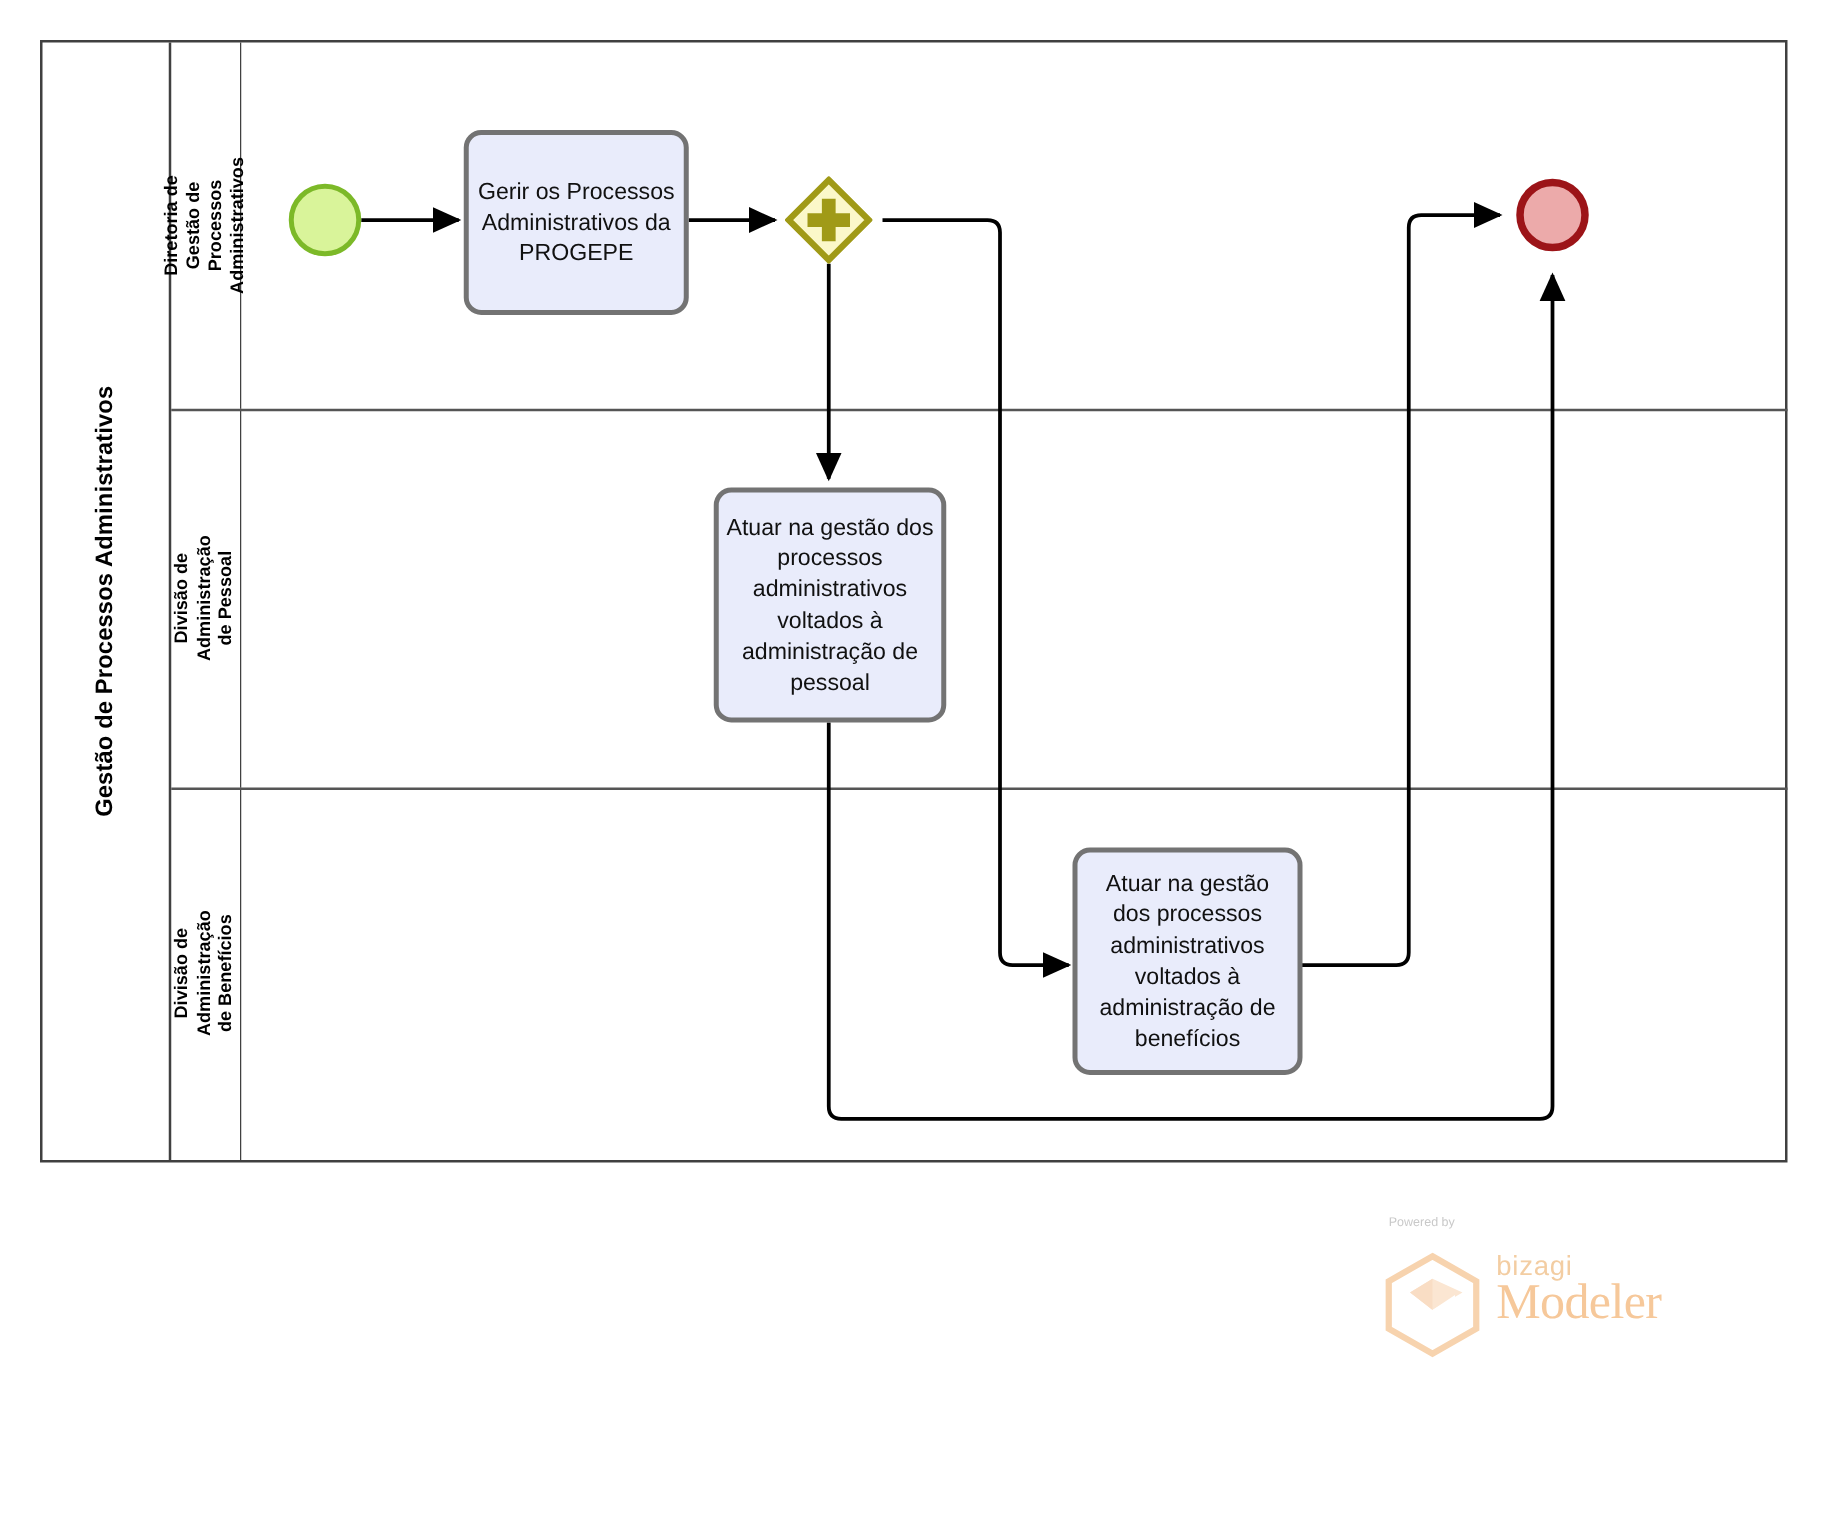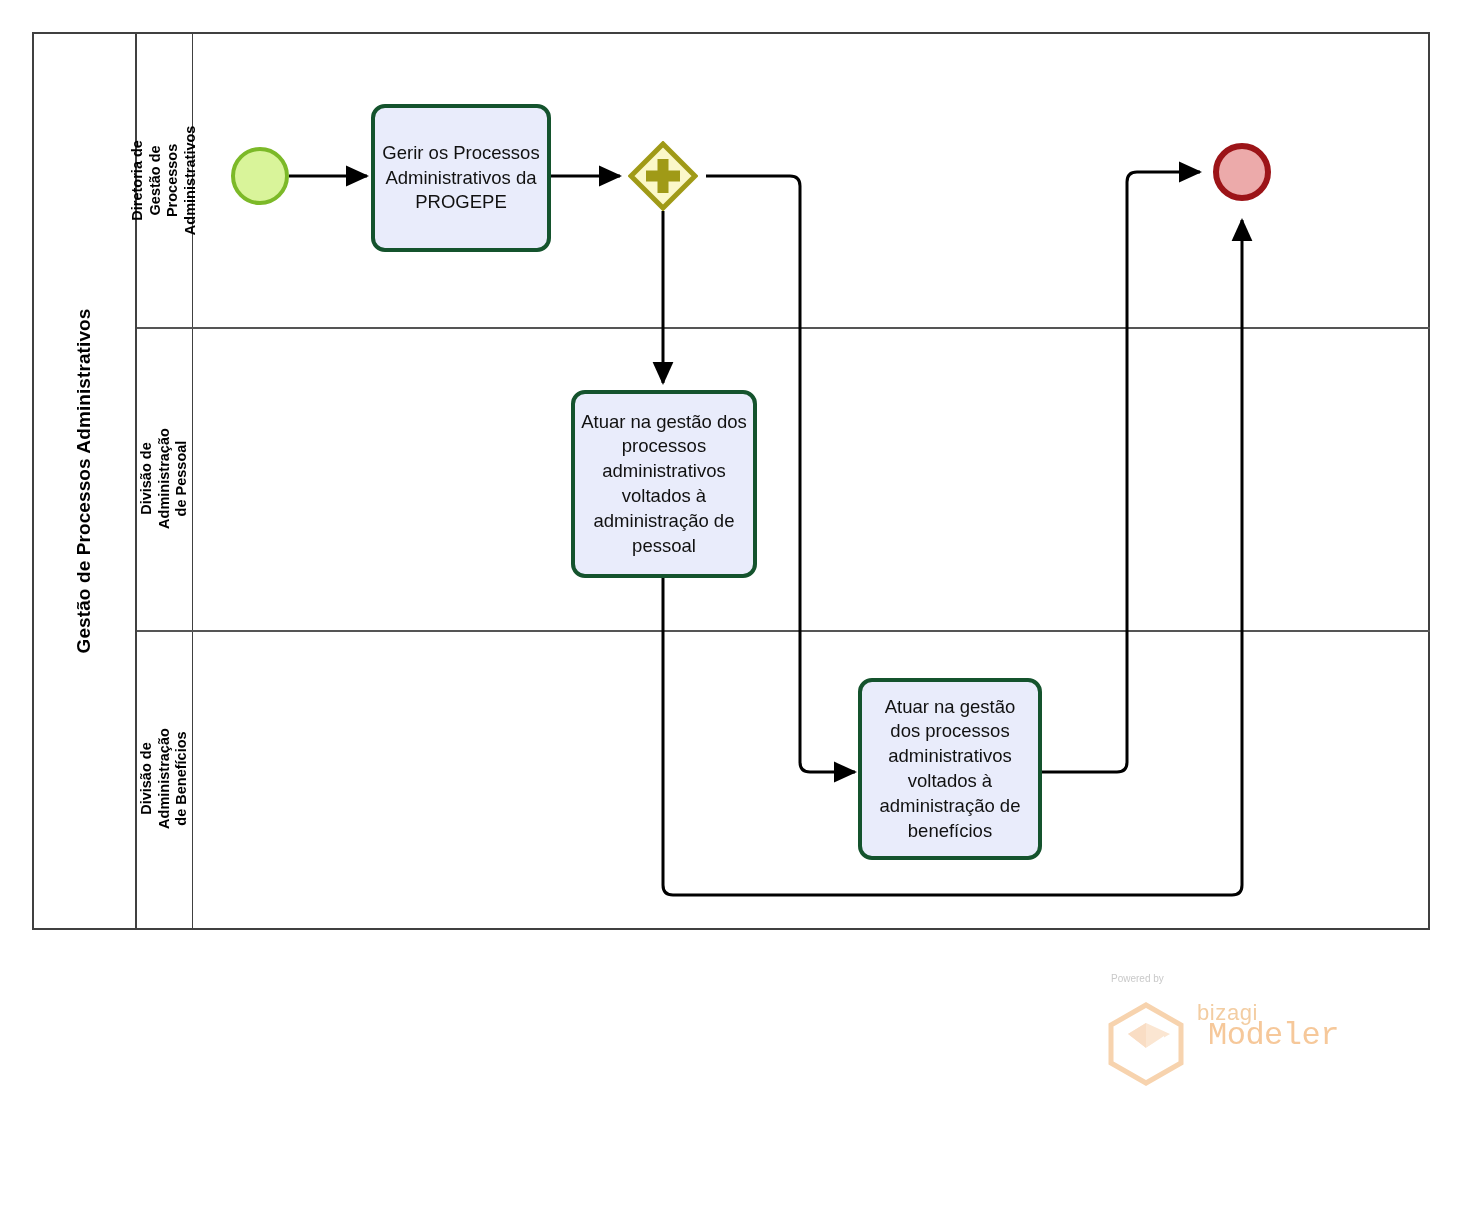--- a/index.html
+++ b/index.html
@@ -97,21 +97,21 @@
     background: #d9f49a;
     border: 4px solid #7cb928;
   }
   .event-end {
     width: 58px; height: 58px;
     border-radius: 50%;
     background: #ecaaaa;
     border: 6px solid #9c1418;
   }
   .task {
-    border: 4px solid #14532d;
+    border: 4px solid #737373;
     border-radius: 14px;
     background: #e9ecfb;
     display: flex;
     align-items: center;
     justify-content: center;
     padding: 4px 6px;
   }
   .task-label {
     font-size: 18.5px;
     color: #111111;
@@ -140,24 +140,24 @@
   .wm-bizagi {
     position: absolute;
     left: 93px; top: 27px;
     font-size: 22px;
     color: #f3cda2;
     letter-spacing: 0.6px;
     font-family: "Liberation Sans", sans-serif;
   }
   .wm-modeler {
     position: absolute;
-    left: 104px; top: 44px;
-    font-size: 32px;
+    left: 93px; top: 44px;
+    font-size: 40px;
     color: #f6c89a;
-    font-family: Liberation Mono, monospace;
+    font-family: Liberation Serif, serif;
     letter-spacing: -0.5px;
   }
   .wm-mark {
     position: absolute;
     left: 0px; top: 28px;
   }
 </style>
 </head>
 <body>
 

